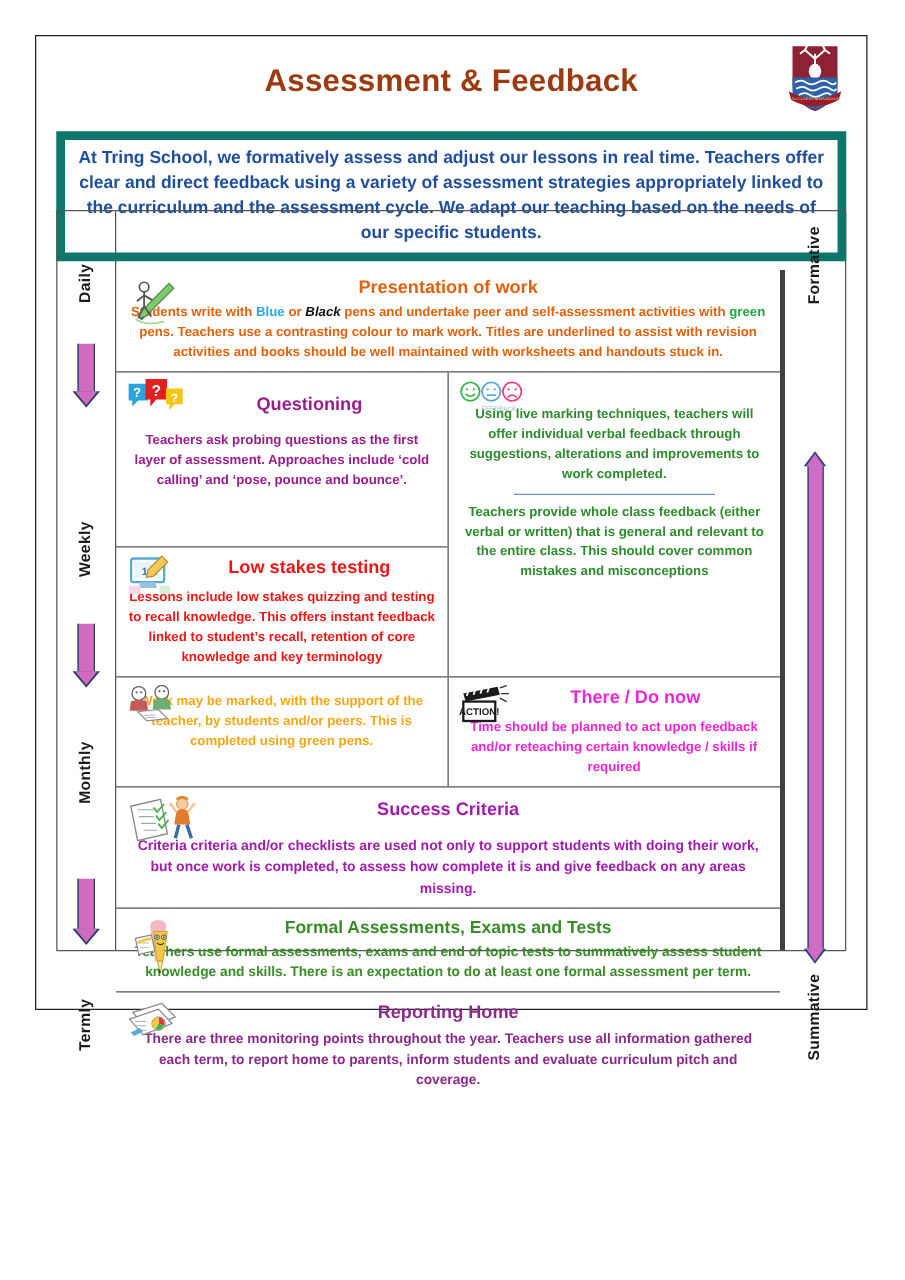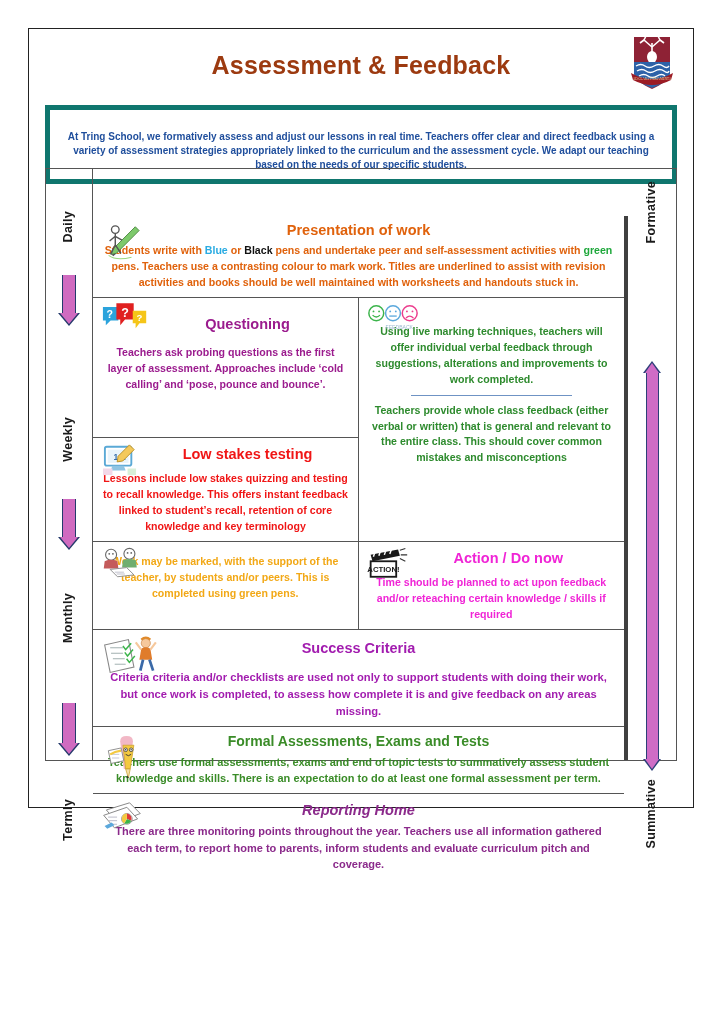--- a/index.html
+++ b/index.html
@@ -10,23 +10,23 @@
         border:1.5px solid #222;background:#fff;box-sizing:border-box;}
 
   
   .header{position:relative;height:72px;}
   .title{position:absolute;left:0;right:0;top:22px;text-align:center;
          font-size:25px;font-weight:bold;color:#9C3A10;letter-spacing:.2px;}
   .crest{position:absolute;right:18px;top:4px;width:46px;height:58px;}
 
   
   .intro{position:absolute;left:16px;right:16px;top:76px;
-         border:5px solid #0f766e;box-sizing:border-box;
-         padding:20px 8px 6px;text-align:center;
-         font-size:10px;font-weight:bold;color:#1F4E9C;line-height:1.42;}
+         border:7px solid #0f766e;box-sizing:border-box;
+         padding:4px 8px 6px;text-align:center;
+         font-size:14px;font-weight:bold;color:#1F4E9C;line-height:1.42;}
 
   
   .grid{position:absolute;left:16px;right:16px;top:139px;bottom:46px;
         display:flex;border:1px solid #555;box-sizing:border-box;}
 
   .col-left{width:46px;border-right:1px solid #555;position:relative;flex:none;}
   .col-mid{flex:1;display:flex;flex-direction:column;border-right:4px solid #404040;margin-top:47px;}
   .col-right{width:48px;position:relative;flex:none;}
 
   .vtext{position:absolute;writing-mode:vertical-rl;transform:rotate(180deg);
@@ -75,21 +75,21 @@
   .divider{height:1px;background:#6f93c4;width:66%;margin:7px auto;}
 
   .ico{position:absolute;left:8px;top:5px;}
 
   
   .c-orange{color:#E0620C;} .c-purple{color:#9B1C8E;}
   .c-green{color:#2E8B2E;}  .c-red{color:#F01616;}
   .c-amber{color:#F2A816;}  .c-magenta{color:#F024D6;}
   .c-blue{color:#a21caf;}   .c-dgreen{color:#3A8C28;}
   .c-plum{color:#8B2A8B;}
-  .in-blue{color:#29ABE2;} .in-black{color:#111;} .in-green{color:#1FA83C;}
+  .in-blue{color:#29ABE2;} .in-black{color:#111;font-style:italic;} .in-green{color:#1FA83C;}
 
   
   svg{display:block;}
 </style>
 </head>
 <body>
 
 <div class="page">
 
   <div class="header">
@@ -239,21 +239,21 @@
         <div class="cell half">
           <div class="ico">
             <svg viewBox="0 0 46 36" width="42" height="34">
               <path d="M4 8 L34 2 L36 9 L6 15 Z" fill="#1a1a1a"></path>
               <path d="M9 4 l-2 6 M15 3 l-2 6 M21 2 l-2 6 M27 1 l-2 6" stroke="#fff" stroke-width="1.6"></path>
               <rect x="4" y="15" width="28" height="17" fill="#fff" stroke="#1a1a1a" stroke-width="2"></rect>
               <text x="18" y="27" font-size="8.5" text-anchor="middle" fill="#1a1a1a" font-weight="bold" font-family="Liberation Sans, sans-serif">ACTION!</text>
               <path d="M36 3 l6 -2 M37 8 l7 0 M36 12 l6 3" stroke="#333" stroke-width="1.2"></path>
             </svg>
           </div>
-          <div class="ctitle c-magenta indent" style="margin-top:4px;padding-left:34px;">Action / Do now</div>
+          <div class="ctitle c-magenta indent" style="margin-top:4px;padding-left:34px;">There / Do now</div>
           <div class="cbody c-magenta" style="margin-top:8px;">Time should be planned to act upon feedback and/or reteaching certain knowledge / skills if required</div>
         </div>
       </div>
 
       <div class="row" style="height:106px;">
         <div class="cell full">
           <div class="ico">
             <svg viewBox="0 0 70 44" width="64" height="42">
               <path d="M4 10 L30 4 L36 34 L10 40 Z" fill="#fff" stroke="#888" stroke-width="1.2"></path>
               <path d="M10 13 h14 M11 19 h13 M13 25 h13 M15 31 h12" stroke="#9aa" stroke-width="1"></path>
@@ -300,21 +300,21 @@
               <path d="M6 12 L32 4 L44 16 L18 26 Z" fill="#fff" stroke="#888" stroke-width="1.1"></path>
               <path d="M3 18 L29 9 L41 22 L15 32 Z" fill="#fff" stroke="#888" stroke-width="1.1"></path>
               <path d="M8 20 h10 M9 24 h9 M10 28 h8" stroke="#aab" stroke-width="0.9"></path>
               <circle cx="29" cy="22" r="6" fill="#fff" stroke="#777" stroke-width="0.8"></circle>
               <path d="M29 22 L29 16 A6 6 0 0 1 34 24 Z" fill="#E03B3B"></path>
               <path d="M29 22 L34 24 A6 6 0 0 1 26 27 Z" fill="#3CB44B"></path>
               <path d="M29 22 L26 27 A6 6 0 0 1 29 16 Z" fill="#F4C93F"></path>
               <path d="M4 30 l8 -4 l3 3 l-8 4 z" fill="#5BA8DC"></path>
             </svg>
           </div>
-          <div class="ctitle c-plum" style="margin-top:4px;font-style:italic;">Reporting Home</div>
+          <div class="ctitle c-plum" style="margin-top:4px;">Reporting Home</div>
           <div class="cbody c-plum" style="margin-top:2px;font-size:11px;">There are three monitoring points throughout the year. Teachers use all information gathered each term, to report home to parents, inform students and evaluate curriculum pitch and coverage.</div>
         </div>
       </div>
 
     </div>
 
     <div class="col-right">
       <div class="vtext" style="top:12px;">Formative</div>
       <div class="biarrow" style="top:192px;">
         <div class="up"></div>

